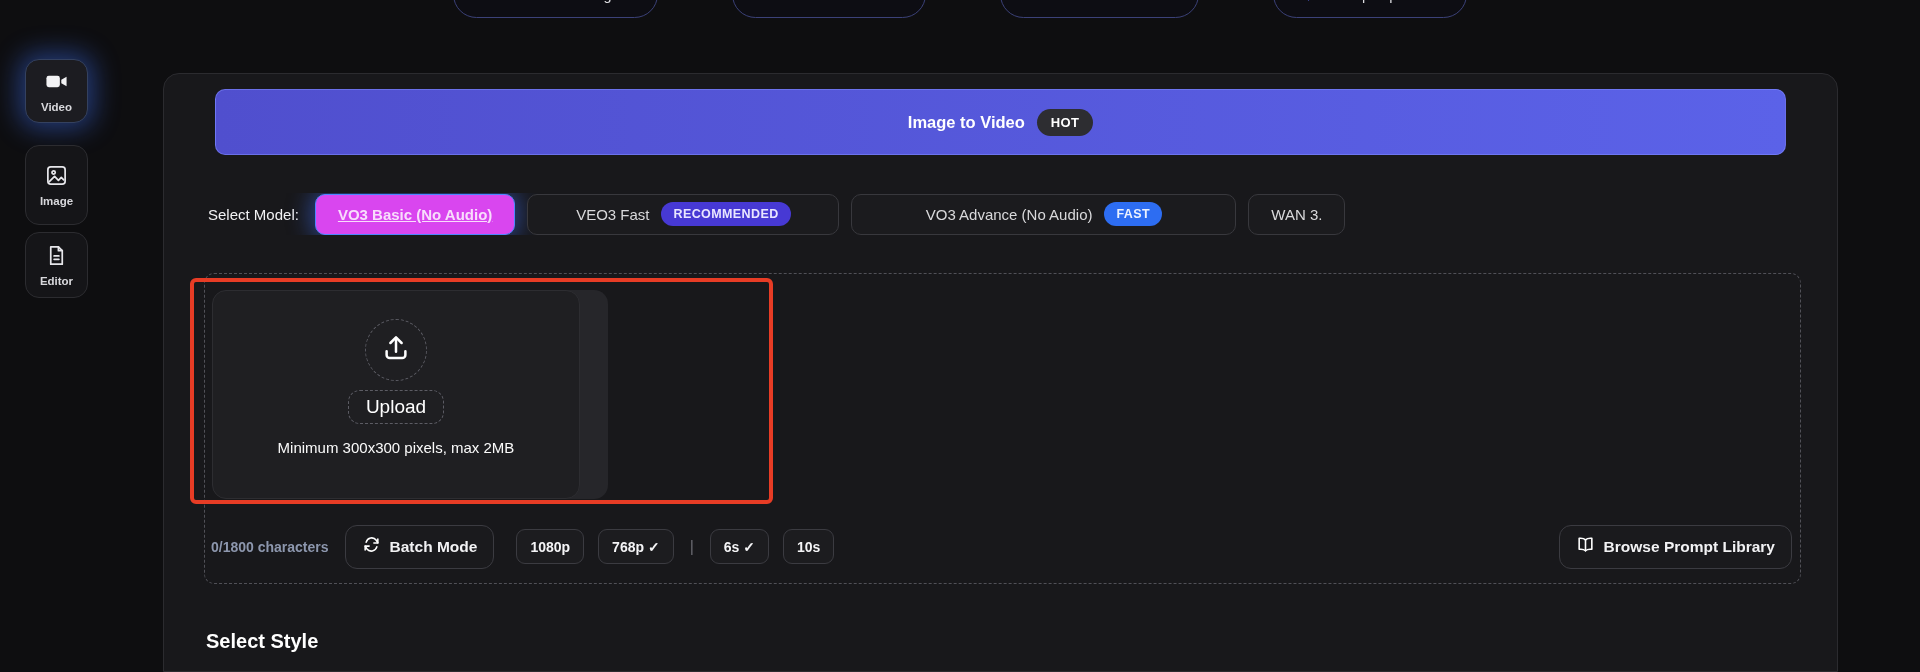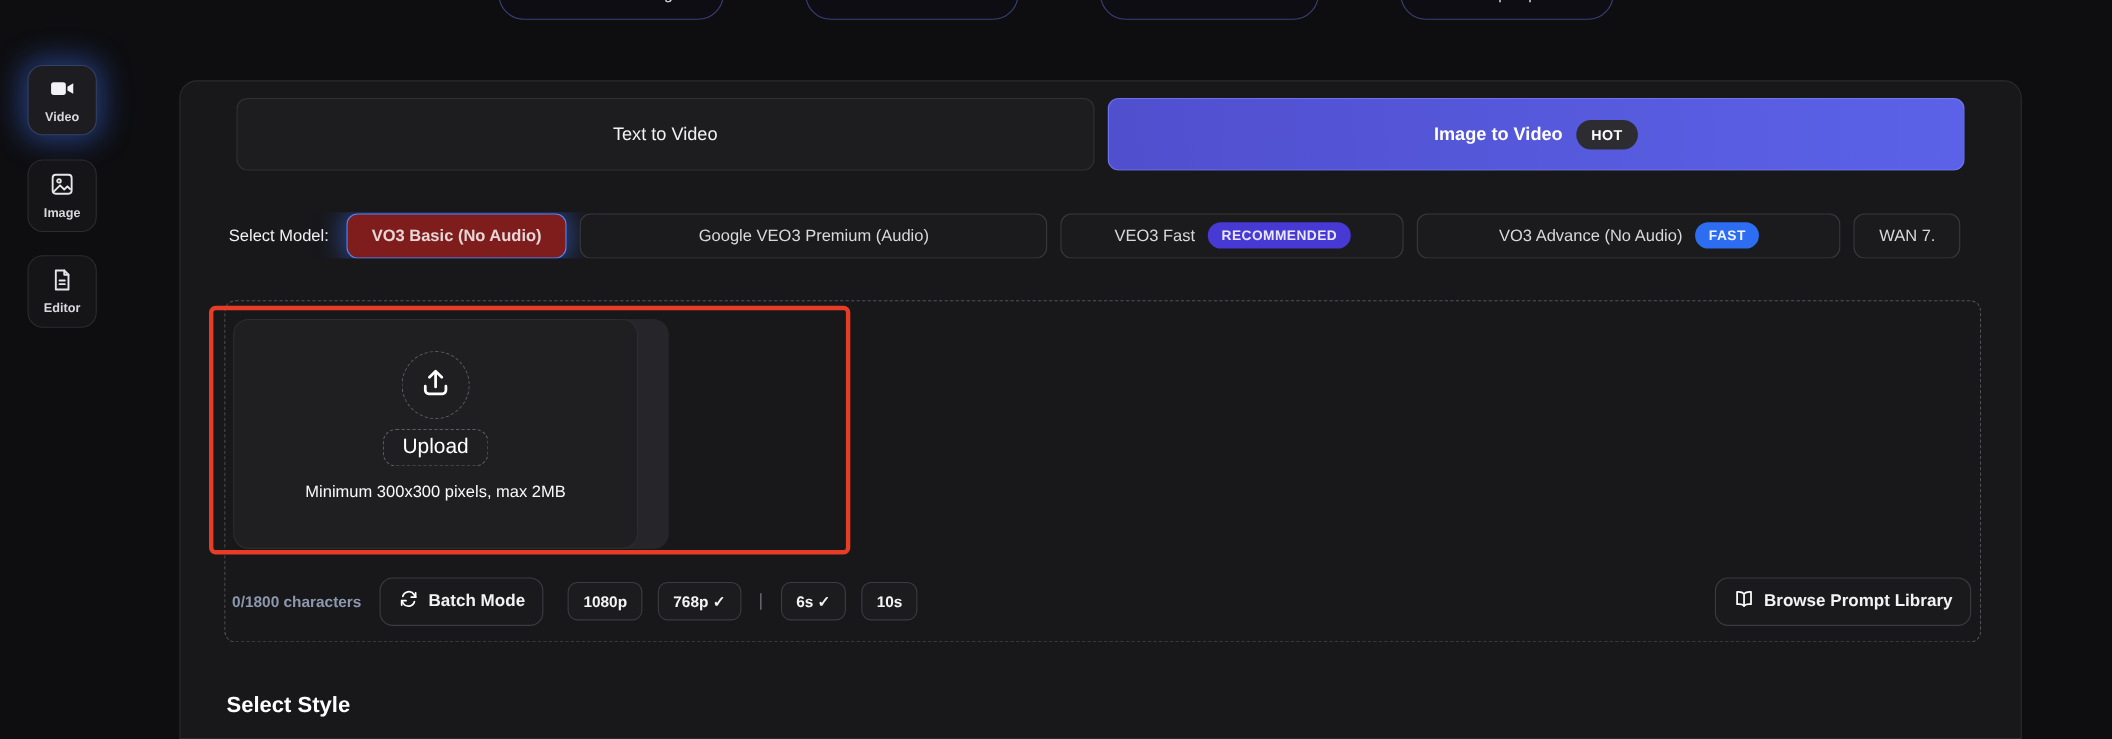--- a/index.html
+++ b/index.html
@@ -20,21 +20,21 @@
     stroke-width:1.8; stroke-linecap:round; stroke-linejoin:round; }
 
   
   .side-btn { position:absolute; left:25px; width:63px; border-radius:14px;
     display:flex; flex-direction:column; align-items:center; justify-content:center;
     gap:4px; background:#151518; border:1px solid #2c2c30; cursor:pointer; }
   .side-btn svg { width:23px; height:23px; }
   .side-btn .lbl { font-size:11.5px; font-weight:700; color:#d8d8dc; }
   .side-video { top:59px; height:64px; background:#1c1c21; border-color:#34415f;
     box-shadow:0 0 26px 6px rgba(62,112,246,.45); }
-  .side-image { top:145px; height:66px; }
+  .side-image { top:145px; height:80px; }
   .side-editor { top:232px; height:66px; }
 
   
   .panel { position:absolute; left:163px; top:73px; width:1675px; height:599px;
     background:#18181b; border:1px solid #2b2b2f; border-radius:16px 16px 0 0; }
 
   
   .tabs { position:absolute; left:51px; right:51px; top:15px; height:66px;
     display:flex; gap:12px; }
   .tab { flex:1; border-radius:10px; display:flex; align-items:center;
@@ -46,23 +46,23 @@
     padding:6px 14px; border-radius:999px; letter-spacing:.3px; }
 
   
   .model-row { position:absolute; left:44px; top:119px; right:0; height:42px;
     display:flex; align-items:center; gap:12px; overflow:hidden; white-space:nowrap; }
   .model-label { font-size:15px; color:#f2f2f4; margin-right:4px; }
   .model-btn { height:41px; border-radius:10px; background:#1b1b1e;
     border:1px solid #38383d; color:#d9d9db; font-size:15px;
     display:flex; align-items:center; justify-content:center; gap:12px;
     padding:0 22px; cursor:pointer; flex:none; }
-  .model-selected { background:#7f1d1d; border-color:#4e86ff;
+  .model-selected { background:#d946ef; border-color:#4e86ff;
     color:rgba(255,255,255,.82); font-weight:700;
-    box-shadow:0 0 22px 4px rgba(62,112,246,.5); }
+    box-shadow:0 0 22px 4px rgba(62,112,246,.5);text-decoration:underline; }
   .m-basic { min-width:190px; }
   .m-google { min-width:425px; }
   .m-fast { min-width:312px; }
   .m-advance { min-width:385px; }
   .m-wan { min-width:96px; }
   .badge { font-size:12.5px; font-weight:700; padding:5px 12px;
     border-radius:999px; letter-spacing:.4px; }
   .badge-indigo { background:#4739d4; color:#e9e6ff; }
   .badge-blue { background:#2d6df2; color:#ecf2ff; }
 
@@ -167,47 +167,41 @@
         <path d="M6 3h8l4 4v14H6z"></path>
         <path d="M14 3v4h4"></path>
         <path d="M9.5 12.5h5M9.5 16h5"></path>
       </svg></span>
   <span class="lbl">Editor</span>
 </div>
 
 <div class="panel">
 
   <div class="tabs">
-    <div class="tab tab-plain">
-      <span>Text to Video</span>
-    </div>
     <div class="tab tab-active">
       <span>Image to Video</span>
       <span class="hot-badge">HOT</span>
     </div>
   </div>
 
   <div class="model-row">
     <span class="model-label">Select Model:</span>
     <div class="model-btn model-selected m-basic">
       <span>VO3 Basic (No Audio)</span>
     </div>
-    <div class="model-btn m-google">
-      <span>Google VEO3 Premium (Audio)</span>
-    </div>
     <div class="model-btn m-fast">
       <span>VEO3 Fast</span>
       <span class="badge badge-indigo">RECOMMENDED</span>
     </div>
     <div class="model-btn m-advance">
       <span>VO3 Advance (No Audio)</span>
       <span class="badge badge-blue">FAST</span>
     </div>
     <div class="model-btn m-wan">
-      <span>WAN 7.</span>
+      <span>WAN 3.</span>
     </div>
   </div>
 
   <div class="prompt-box">
     <div class="card-back"></div>
     <div class="upload-card">
       <div class="up-circle">
         <span><svg viewBox="0 0 24 24">
               <path d="M12 15V4"></path>
               <path d="M7.5 8 12 3.5 16.5 8"></path>

